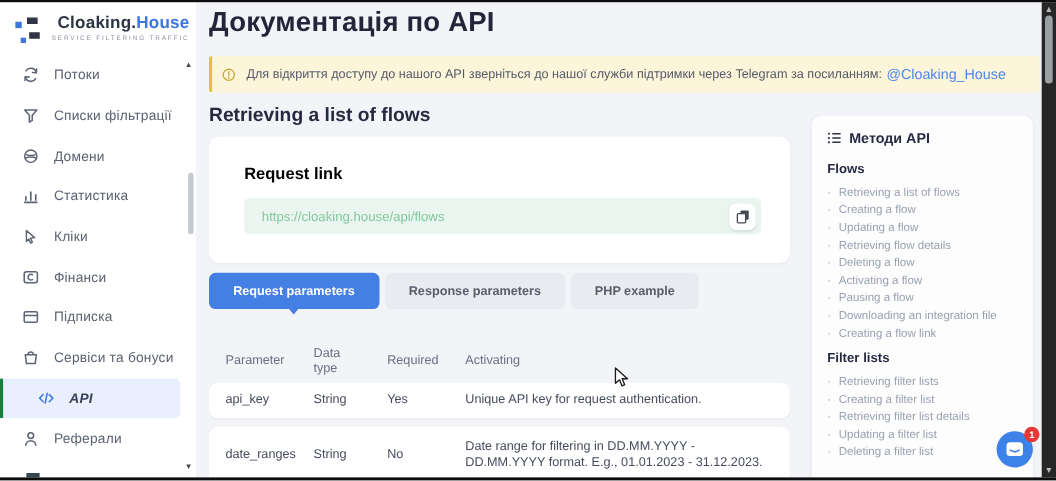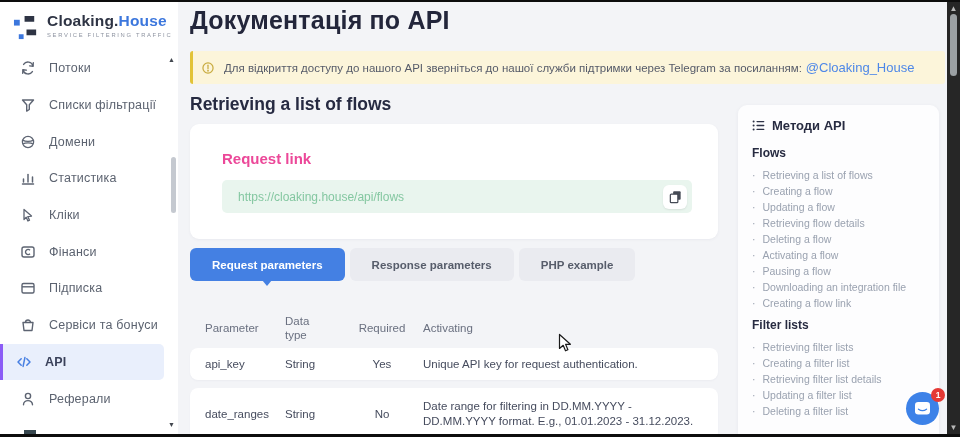--- a/index.html
+++ b/index.html
@@ -9,64 +9,64 @@
   
   .frame-top { position:absolute; left:0; top:0; width:960px; height:2px; background:#0d0d0d; z-index:50; }
   .frame-bottom { position:absolute; left:0; bottom:0; width:960px; height:3px; background:#0d0d0d; z-index:50; }
   .os-scrollbar { position:absolute; right:0; top:2px; bottom:3px; width:13px; background:#262626; z-index:49; }
   .os-arrow { position:absolute; left:0; width:13px; text-align:center; color:#b9b9b9; font-size:8px; line-height:11px; cursor:default; }
   .os-arrow.up { top:1px; } .os-arrow.down { bottom:1px; }
   .os-thumb { position:absolute; left:3px; top:12px; width:7px; height:62px; background:#9ba0a3; border-radius:4px; }
 
   
   .sidebar { position:absolute; left:0; top:2px; bottom:3px; width:178px; background:#ffffff; z-index:10; }
-  .logo { position:absolute; left:13px; top:10px; display:flex; align-items:flex-start; }
+  .logo { position:absolute; left:13px; top:10px; display:flex; align-items:flex-start;text-align:right; }
   .logo-mark { width:27px; height:27px; margin-right:7px; margin-top:2px; }
   .logo-title { font-size:15.5px; font-weight:bold; color:#2e3444; letter-spacing:.2px; }
   .logo-title .accent { color:#3c77dd; }
   .logo-tag { font-size:5.8px; letter-spacing:1.7px; color:#8d93a0; margin-top:2px; }
   .menu { position:absolute; left:0; top:48px; right:0; }
   .s-item { display:flex; align-items:center; height:36.7px; padding-left:20px; cursor:pointer; position:relative; }
   .s-ic { width:16px; height:16px; margin-right:13px; display:flex; align-items:center; justify-content:center; }
   .s-lbl { font-size:12.5px; color:#5c6370; letter-spacing:.2px; }
-  .s-item.active { background:#e9effc; border-left:3px solid #8b5cf6; padding-left:13px; margin-right:14px; border-radius:0 5px 5px 0; }
+  .s-item.active { background:#e9effc; border-left:3px solid #15803d; padding-left:31px; margin-right:14px; border-radius:0 5px 5px 0;font-style:italic; }
   .s-item.active .s-lbl { color:#3a415a; font-weight:bold; }
   .sb-arrow { position:absolute; right:3px; font-size:7px; color:#42474f; cursor:default; }
   .sb-arrow.up { top:54px; } .sb-arrow.down { bottom:6px; }
   .sb-thumb { position:absolute; right:2px; top:155px; width:5px; height:56px; background:#c5c9d0; border-radius:3px; }
   .peek-icon { position:absolute; left:24px; bottom:0; width:12px; height:4px; background:#37474f; }
 
   
   .main { position:absolute; left:178px; top:2px; right:13px; bottom:3px; background:#f3f4f7; overflow:hidden; }
   .page-title { position:absolute; left:12px; top:4px; font-size:25px; font-weight:bold; color:#23263b; letter-spacing:.2px; }
 
   .notice { position:absolute; left:12px; right:2px; top:49px; height:33px; background:#fcf5da; border-left:3px solid #e2c337; border-radius:3px; display:flex; align-items:center; padding-left:8px; }
   .notice-ic { width:14px; height:14px; margin-right:9px; flex:0 0 auto; }
   .notice-text { font-size:11.5px; color:#565b69; }
   .notice-link { font-size:13px; color:#4d87e8; margin-left:4px; text-decoration:none; cursor:pointer;text-align:center; }
 
   .section-title { position:absolute; left:12px; top:92px; font-size:17.5px; font-weight:bold; color:#262a41; }
 
   .request-card { position:absolute; left:12px; top:122px; width:528px; height:115px; background:#ffffff; border-radius:9px; box-shadow:0 1px 3px rgba(50,50,90,.05); }
-  .request-title { position:absolute; left:32px; top:26px; font-size:15px; font-weight:bold; color:#ec4899; }
+  .request-title { position:absolute; left:32px; top:26px; font-size:15px; font-weight:bold; color:#000000; }
   .url-box { position:absolute; left:32px; top:56px; width:470px; height:33px; background:#e9f5ee; border-radius:5px; display:flex; align-items:center; }
   .url-text { font-size:12px; color:#84c7a1; padding-left:16px; flex:1 1 auto; }
   .copy-btn { width:24px; height:24px; background:#ffffff; border:none; border-radius:6px; margin-right:5px; display:flex; align-items:center; justify-content:center; cursor:pointer; box-shadow:0 1px 2px rgba(0,0,0,.08); }
 
   .tabs { position:absolute; left:12px; top:246px; display:flex; gap:5px; }
   .tab { height:33px; display:flex; align-items:center; justify-content:center; padding:0 22px; font-size:11.5px; font-weight:bold; color:#575d6b; background:#eaebf0; border-radius:6px; cursor:pointer; position:relative; border:none; }
   .tab.active { background:#4480e3; color:#ffffff; }
   .tab.active::after { content:""; position:absolute; bottom:-5px; left:50%; margin-left:-5px; border-left:5px solid transparent; border-right:5px solid transparent; border-top:6px solid #4480e3; }
 
   .param-table { position:absolute; left:12px; top:308px; width:528px; }
   .t-head { position:relative; height:38px; }
   .t-h { position:absolute; top:50%; transform:translateY(-50%); font-size:11.5px; color:#6a7080; line-height:1.2; }
   .c0 { left:15px; width:70px; }
   .c1 { left:95px; width:48px; }
-  .c2 { left:162px; width:60px;text-align:center; }
+  .c2 { left:162px; width:60px; }
   .c3 { left:233px; width:282px; }
   .row-card { position:relative; width:528px; background:#ffffff; border-radius:8px; margin-bottom:8px; box-shadow:0 1px 2px rgba(50,50,90,.04); }
   .row-card:nth-child(1) { height:32px; }
   .row-card:nth-child(2) { height:52px; }
   .cell { position:absolute; top:50%; transform:translateY(-50%); font-size:11.5px; color:#464c5e; line-height:1.3; }
 
   .methods-panel { position:absolute; left:560px; right:8px; top:103px; bottom:0; background:#fdfdfe; border-radius:9px 9px 0 0; box-shadow:0 1px 4px rgba(50,50,90,.06); padding:13px 12px 0 14px; }
   .mp-head { display:flex; align-items:center; gap:7px; margin-bottom:13px; }
   .mp-title { font-size:13px; font-weight:bold; color:#272b41; }
   .mp-group-title { font-size:12px; font-weight:bold; color:#272b41; margin:7px 0 7px; }

